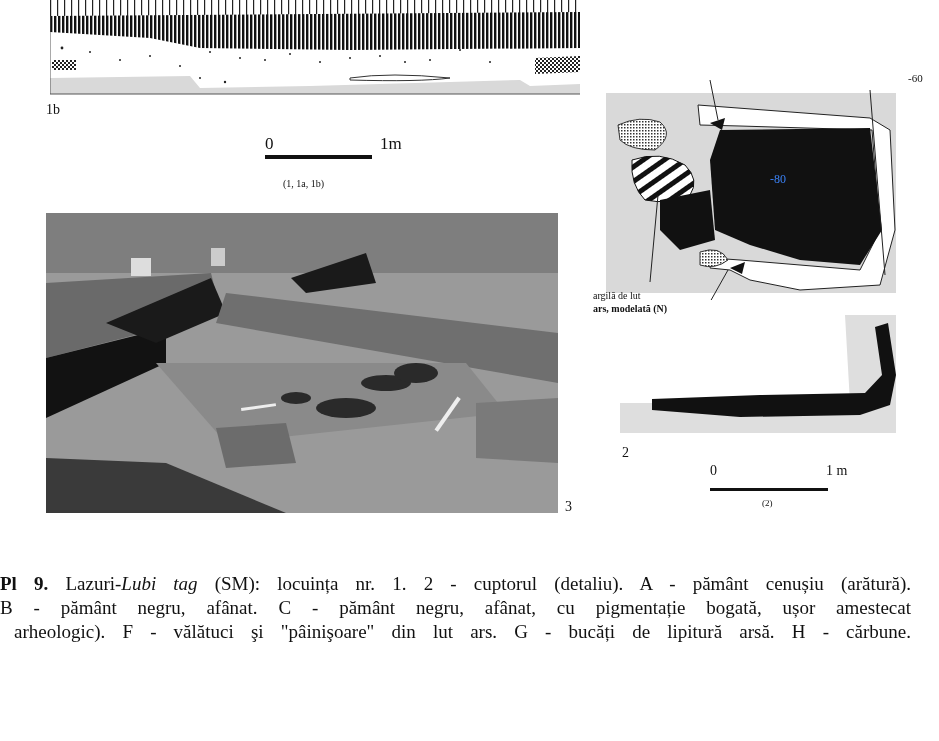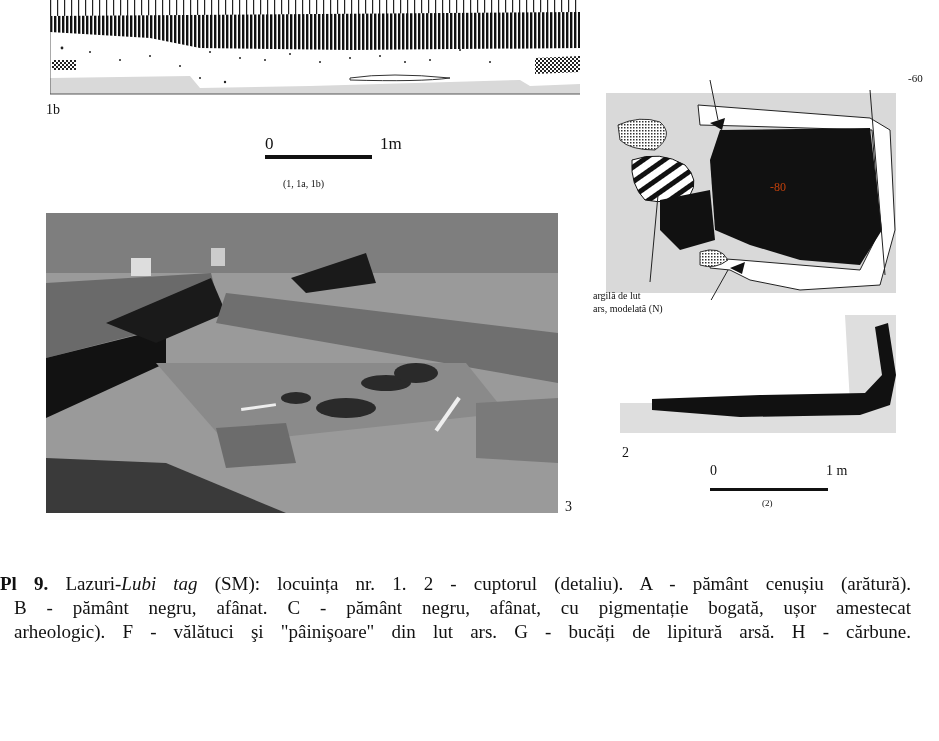--- a/index.html
+++ b/index.html
@@ -120,33 +120,33 @@
     <path d="M100 182 Q120 175 128 190 Q115 200 100 195 Z" fill="url(#dots)" stroke="#333"></path>
     <polygon points="110,53 125,48 122,60" fill="#111"></polygon>
     <polygon points="130,198 145,192 142,204" fill="#111"></polygon>
     <line x1="270" y1="20" x2="285" y2="205" stroke="#222" stroke-width="1"></line>
     <line x1="110" y1="10" x2="118" y2="50" stroke="#222" stroke-width="1"></line>
     <line x1="50" y1="212" x2="58" y2="125" stroke="#222" stroke-width="1"></line>
     <line x1="110" y1="232" x2="128" y2="200" stroke="#222" stroke-width="1"></line>
   </svg>
 </div>
 <div class="abs small" style="left:908px;top:72px;font-size:11px;">-60</div>
-<div class="abs small" style="left:770px;top:180px;font-size:12px;color:#c2410c;">-80</div>
+<div class="abs small" style="left:770px;top:172px;font-size:12px;color:#3b82f6;">-80</div>
 <div class="abs small" style="left:593px;top:290px;">argilă de lut</div>
-<div class="abs small" style="left:593px;top:303px;">ars, modelată (N)</div>
+<div class="abs small" style="left:593px;top:303px;font-weight:bold;">ars, modelată (N)</div>
 
 <div class="abs" style="left:620px;top:315px;width:280px;height:130px;">
   <svg width="280" height="130" viewBox="0 0 280 130">
     <path d="M0 88 L230 88 L225 0 L276 0 L276 118 L0 118 Z" fill="#dedede"></path>
     <path d="M32 84 L140 80 L245 78 L262 60 L255 12 L268 8 L276 60 L270 90 L240 100 L120 102 L32 95 Z" fill="#111"></path>
   </svg>
 </div>
 <div class="abs lbl" style="left:622px;top:445px;">2</div>
 <div class="abs lbl" style="left:710px;top:463px;">0</div>
 <div class="abs lbl" style="left:826px;top:463px;">1 m</div>
 <div class="abs scalebar" style="left:710px;top:488px;width:118px;height:3px;"></div>
 <div class="abs small" style="left:762px;top:498px;font-size:9px;">(2)</div>
 
 <div class="abs caption">
   <span class="line"><b>Pl 9.</b><span> Lazuri-</span><i>Lubi tag</i><span> (SM): locuința nr. 1. 2 - cuptorul (detaliu). A - pământ cenușiu (arătură).</span></span>
-  <span class="line" style="padding-left:14px;">B - pământ negru, afânat. C - pământ negru, afânat, cu pigmentație bogată, ușor amestecat</span>
+  <span class="line" style="">B - pământ negru, afânat. C - pământ negru, afânat, cu pigmentație bogată, ușor amestecat</span>
   <span class="line" style="padding-left:14px;">arheologic). F  - vălătuci şi "pâinişoare" din lut ars. G - bucăți de lipitură arsă. H - cărbune.</span>
 </div>
 
 </body></html>

